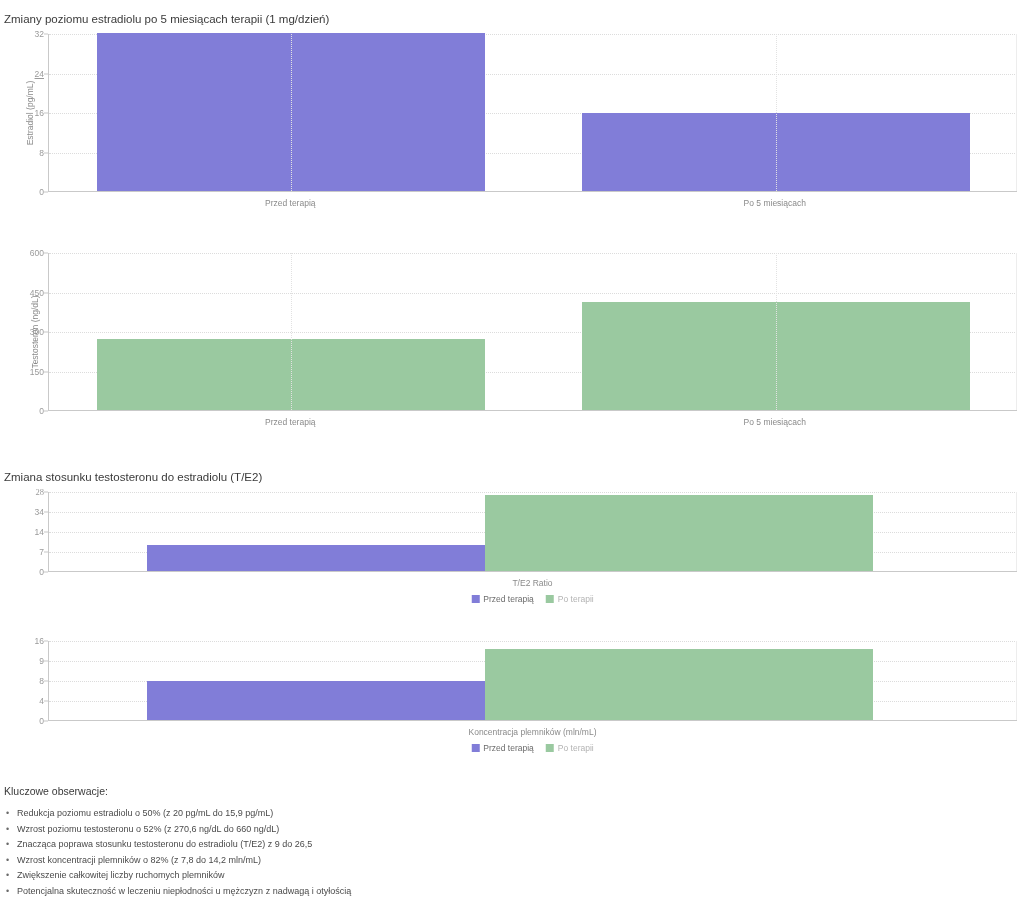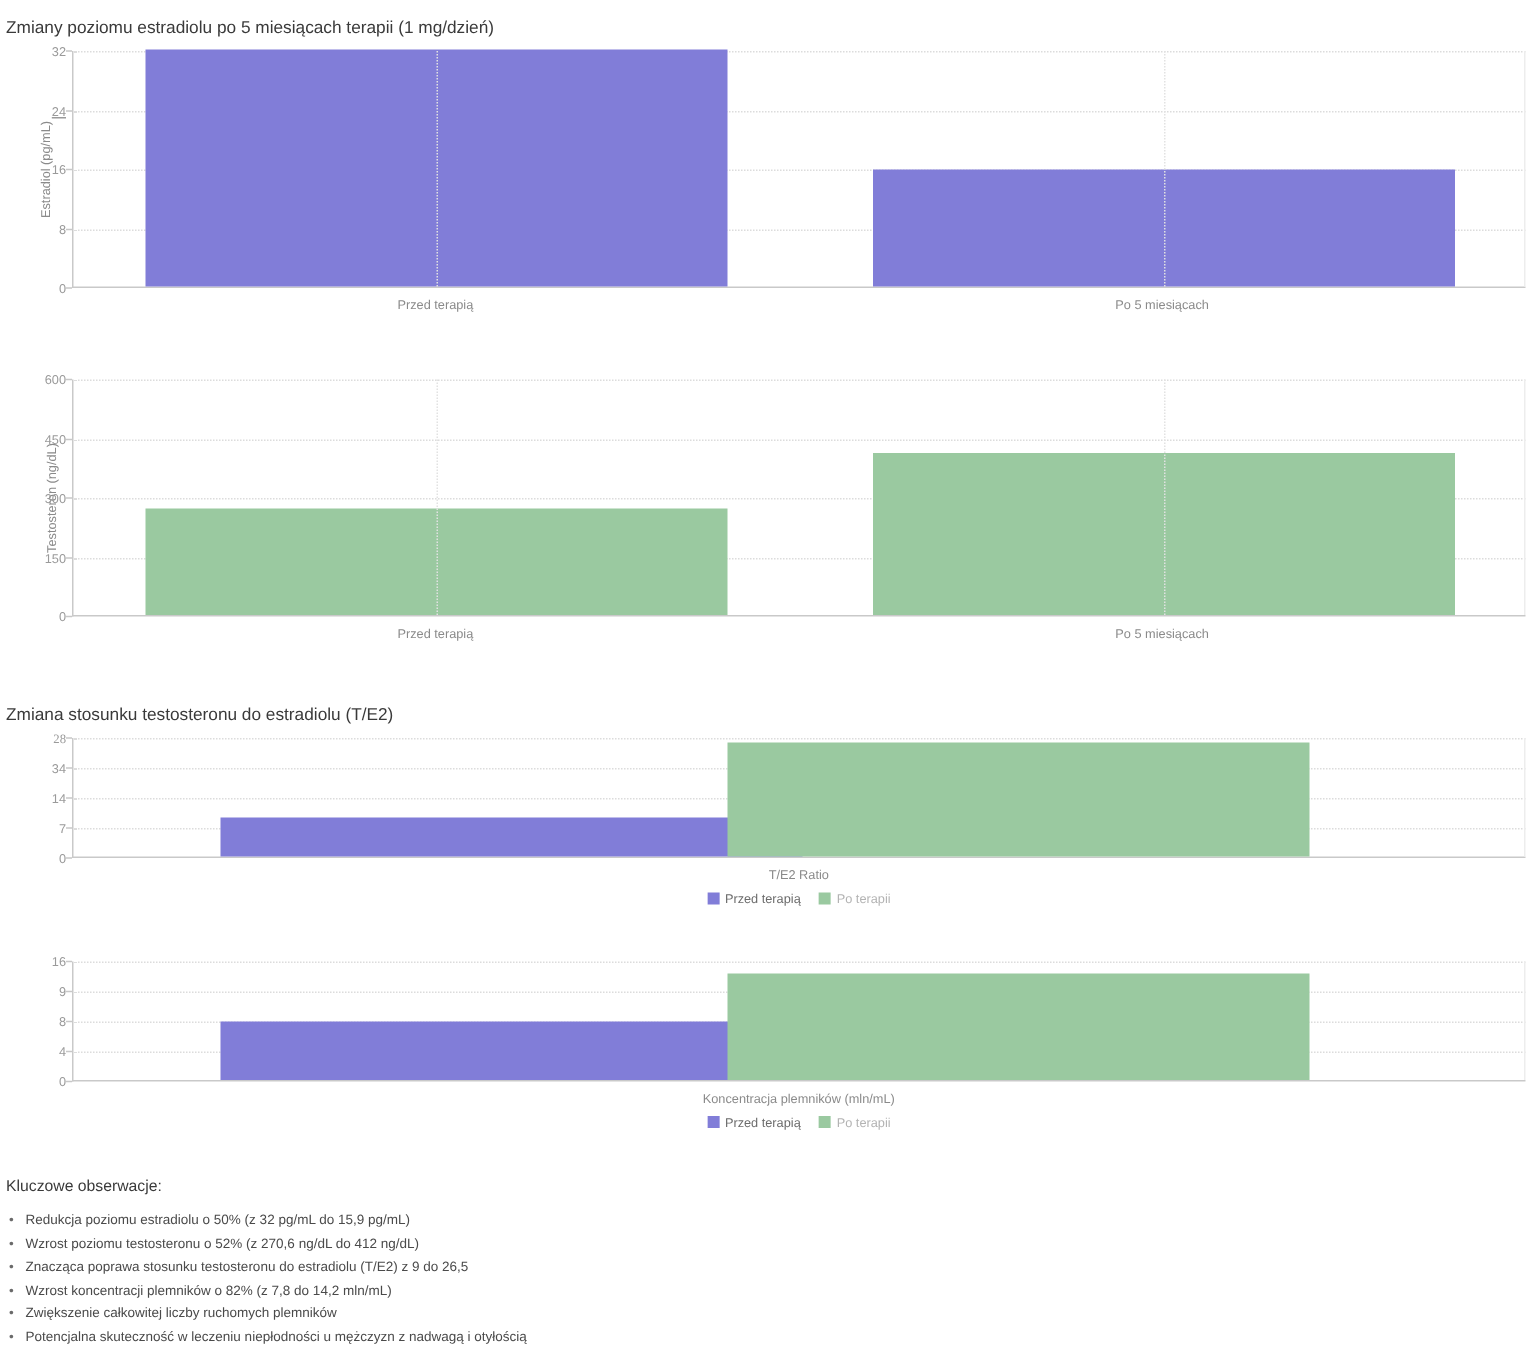--- a/index.html
+++ b/index.html
@@ -275,22 +275,22 @@
             <span class="legend-swatch" style="background: rgb(154, 201, 160);"></span>
             <span class="legend-label-b">Po terapii</span>
           </div>
         </div>
       </div>
   </div>
 
   <div class="obs" style="top:785px;">
     <div class="obs-title">Kluczowe obserwacje:</div>
     <ul class="obs-list" id="obs-list">
-        <li>Redukcja poziomu estradiolu o 50% (z 32 pg/mL do 15,9 pg/mL)</li>
-        <li>Wzrost poziomu testosteronu o 52% (z 270,6 ng/dL do 412 ng/dL)</li>
+        <li>Redukcja poziomu estradiolu o 50% (z 20 pg/mL do 15,9 pg/mL)</li>
+        <li>Wzrost poziomu testosteronu o 52% (z 270,6 ng/dL do 660 ng/dL)</li>
         <li>Znacząca poprawa stosunku testosteronu do estradiolu (T/E2) z 9 do 26,5</li>
         <li>Wzrost koncentracji plemników o 82% (z 7,8 do 14,2 mln/mL)</li>
         <li>Zwiększenie całkowitej liczby ruchomych plemników</li>
         <li>Potencjalna skuteczność w leczeniu niepłodności u mężczyzn z nadwagą i otyłością</li>
       </ul>
   </div>
 
 </div>
 
 </body></html>

